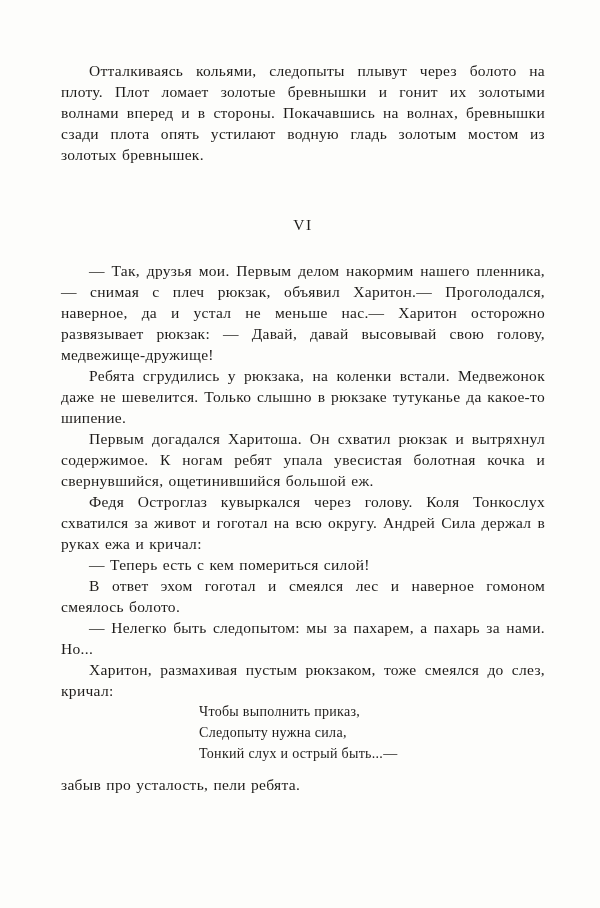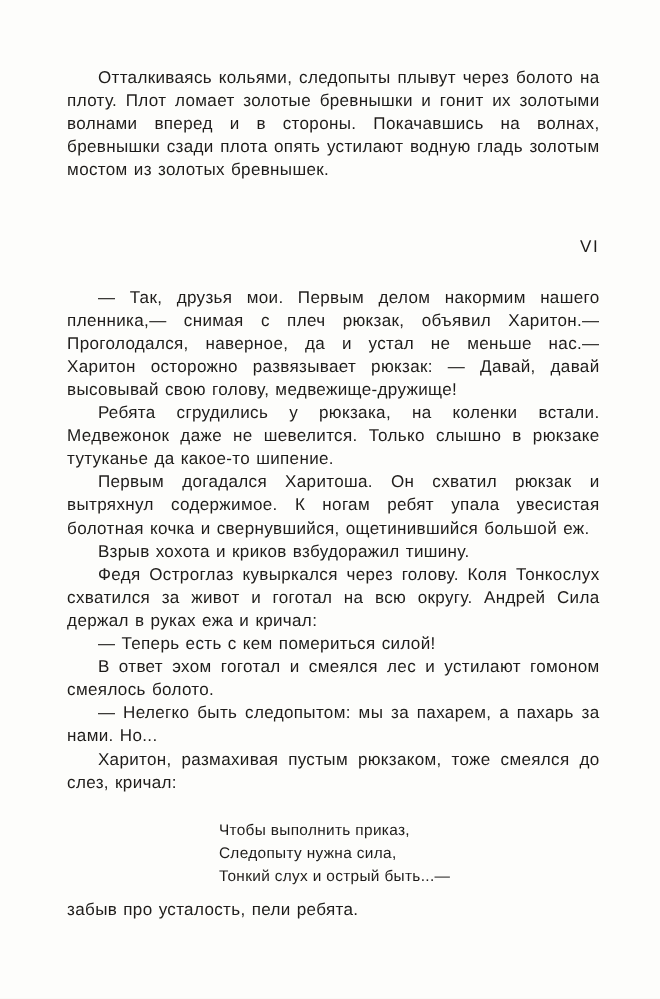--- a/index.html
+++ b/index.html
@@ -7,21 +7,21 @@
     padding: 0;
     background: #f4f4f2;
   }
   .page {
     position: relative;
     width: 600px;
     height: 908px;
     margin: 0 auto;
     background: #fdfdfb;
     color: #1e1c1a;
-    font-family: Liberation Sans, sans-serif;
+    font-family: Liberation Serif, serif;
     overflow: hidden;
     box-sizing: border-box;
   }
   .text-block {
     position: absolute;
     left: 61px;
     top: 60px;
     width: 484px;
   }
   .para {
@@ -32,25 +32,25 @@
     text-indent: 28px;
     letter-spacing: 0.3px;
     word-spacing: 1px;
   }
   .chapter-heading {
     margin: 0;
     padding-top: 51px;
     padding-bottom: 26px;
     font-size: 15.5px;
     font-weight: normal;
-    text-align: right;
+    text-align: center;
     letter-spacing: 1.5px;
   }
   .verse-block {
-    margin: 22px 0 10px 138px;
+    margin: 0 0 10px 138px;
     font-size: 14px;
     line-height: 21px;
     letter-spacing: 0.3px;
   }
   .verse-line {
     white-space: nowrap;
   }
   .para.no-indent {
     text-indent: 0;
   }
@@ -61,24 +61,23 @@
 <div class="page">
   <div class="text-block">
 
     <p class="para">Отталкиваясь кольями, следопыты плывут через болото на плоту. Плот ломает золотые бревнышки и гонит их золотыми волнами вперед и в стороны. Покачавшись на волнах, бревнышки сзади плота опять устилают водную гладь золотым мостом из золотых бревнышек.</p>
 
     <h2 class="chapter-heading">VI</h2>
 
     <p class="para">— Так, друзья мои. Первым делом накормим нашего пленника,— снимая с плеч рюкзак, объявил Харитон.— Проголодался, наверное, да и устал не меньше нас.— Харитон осторожно развязывает рюкзак: — Давай, давай высовывай свою голову, медвежище-дружище!</p>
     <p class="para">Ребята сгрудились у рюкзака, на коленки встали. Медвежонок даже не шевелится. Только слышно в рюкзаке тутуканье да какое-то шипение.</p>
     <p class="para">Первым догадался Харитоша. Он схватил рюкзак и вытряхнул содержимое. К ногам ребят упала увесистая болотная кочка и свернувшийся, ощетинившийся большой еж.</p>
-    <p class="para">Взрыв хохота и криков взбудоражил тишину.</p>
     <p class="para">Федя Остроглаз кувыркался через голову. Коля Тонкослух схватился за живот и гоготал на всю округу. Андрей Сила держал в руках ежа и кричал:</p>
     <p class="para">— Теперь есть с кем помериться силой!</p>
-    <p class="para">В ответ эхом гоготал и смеялся лес и устилают гомоном смеялось болото.</p>
+    <p class="para">В ответ эхом гоготал и смеялся лес и наверное гомоном смеялось болото.</p>
     <p class="para">— Нелегко быть следопытом: мы за пахарем, а пахарь за нами. Но...</p>
     <p class="para">Харитон, размахивая пустым рюкзаком, тоже смеялся до слез, кричал:</p>
 
     <div class="verse-block">
       <div class="verse-line">Чтобы выполнить приказ,</div>
       <div class="verse-line">Следопыту нужна сила,</div>
       <div class="verse-line">Тонкий слух и острый быть...—</div>
     </div>
 
     <p class="para no-indent">забыв про усталость, пели ребята.</p>

